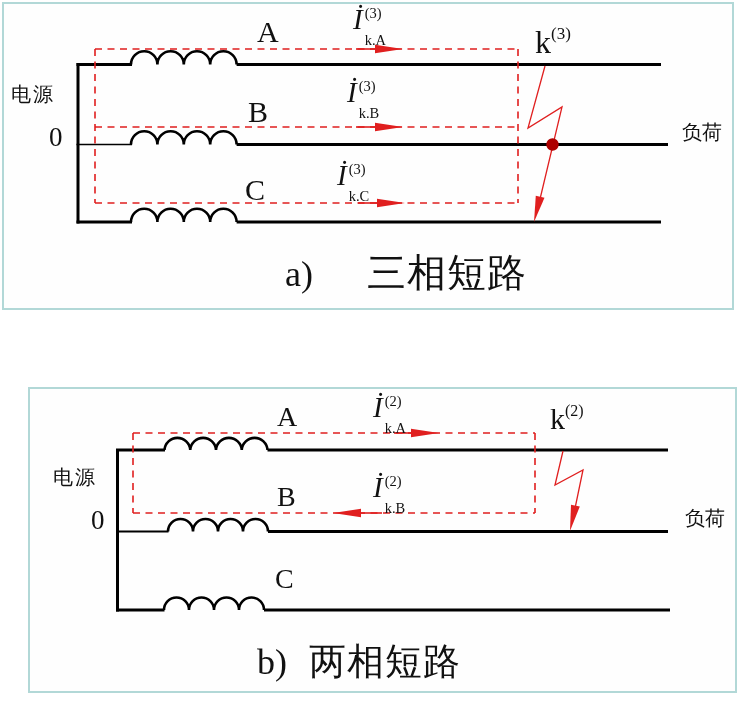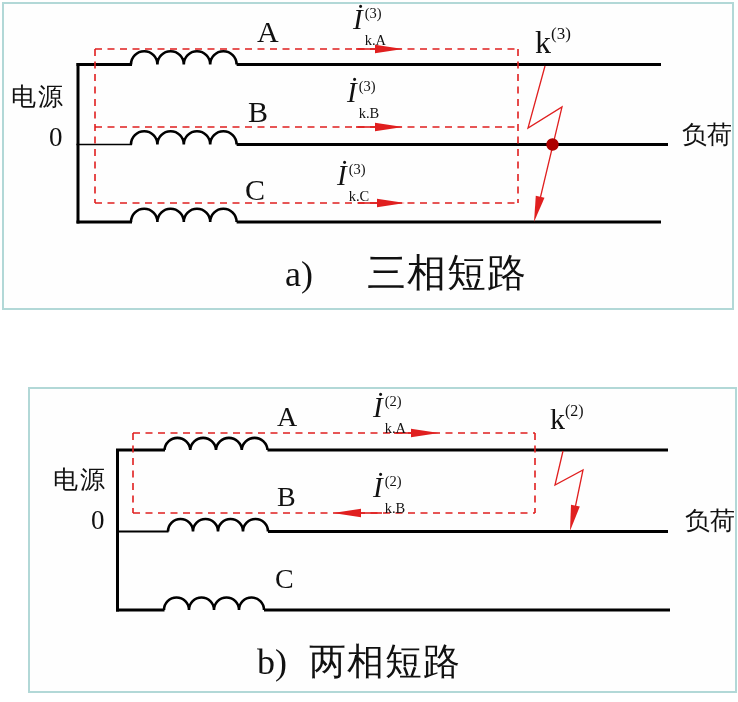--- a/index.html
+++ b/index.html
@@ -9,21 +9,21 @@
     overflow:hidden;
   }
   .panel{
     position:absolute;box-sizing:border-box;
     border:2px solid #b2d8d7;background:#fefefe;
   }
   #panel-a{left:2px;top:2px;width:732px;height:308px;}
   #panel-b{left:28px;top:387px;width:709px;height:306px;}
   svg.layer{position:absolute;left:0;top:0;}
   .lbl{position:absolute;line-height:1;white-space:nowrap;}
-  .cn{font-size:25px;letter-spacing:2px;}
+  .cn{font-size:20px;letter-spacing:2px;}
   .phase{font-size:30px;}
   .phase-sm{font-size:28px;}
   .zero{font-size:27px;}
   
   .cur{position:absolute;display:flex;align-items:flex-start;line-height:1;}
   .cur-i{font-style:italic;font-size:29px;line-height:0.95;}
   .cur-ss{display:inline-flex;flex-direction:column;justify-content:space-between;
           height:41px;margin-left:2px;font-size:14.5px;line-height:1;}
   
   .kfault{position:absolute;line-height:1;white-space:nowrap;}

